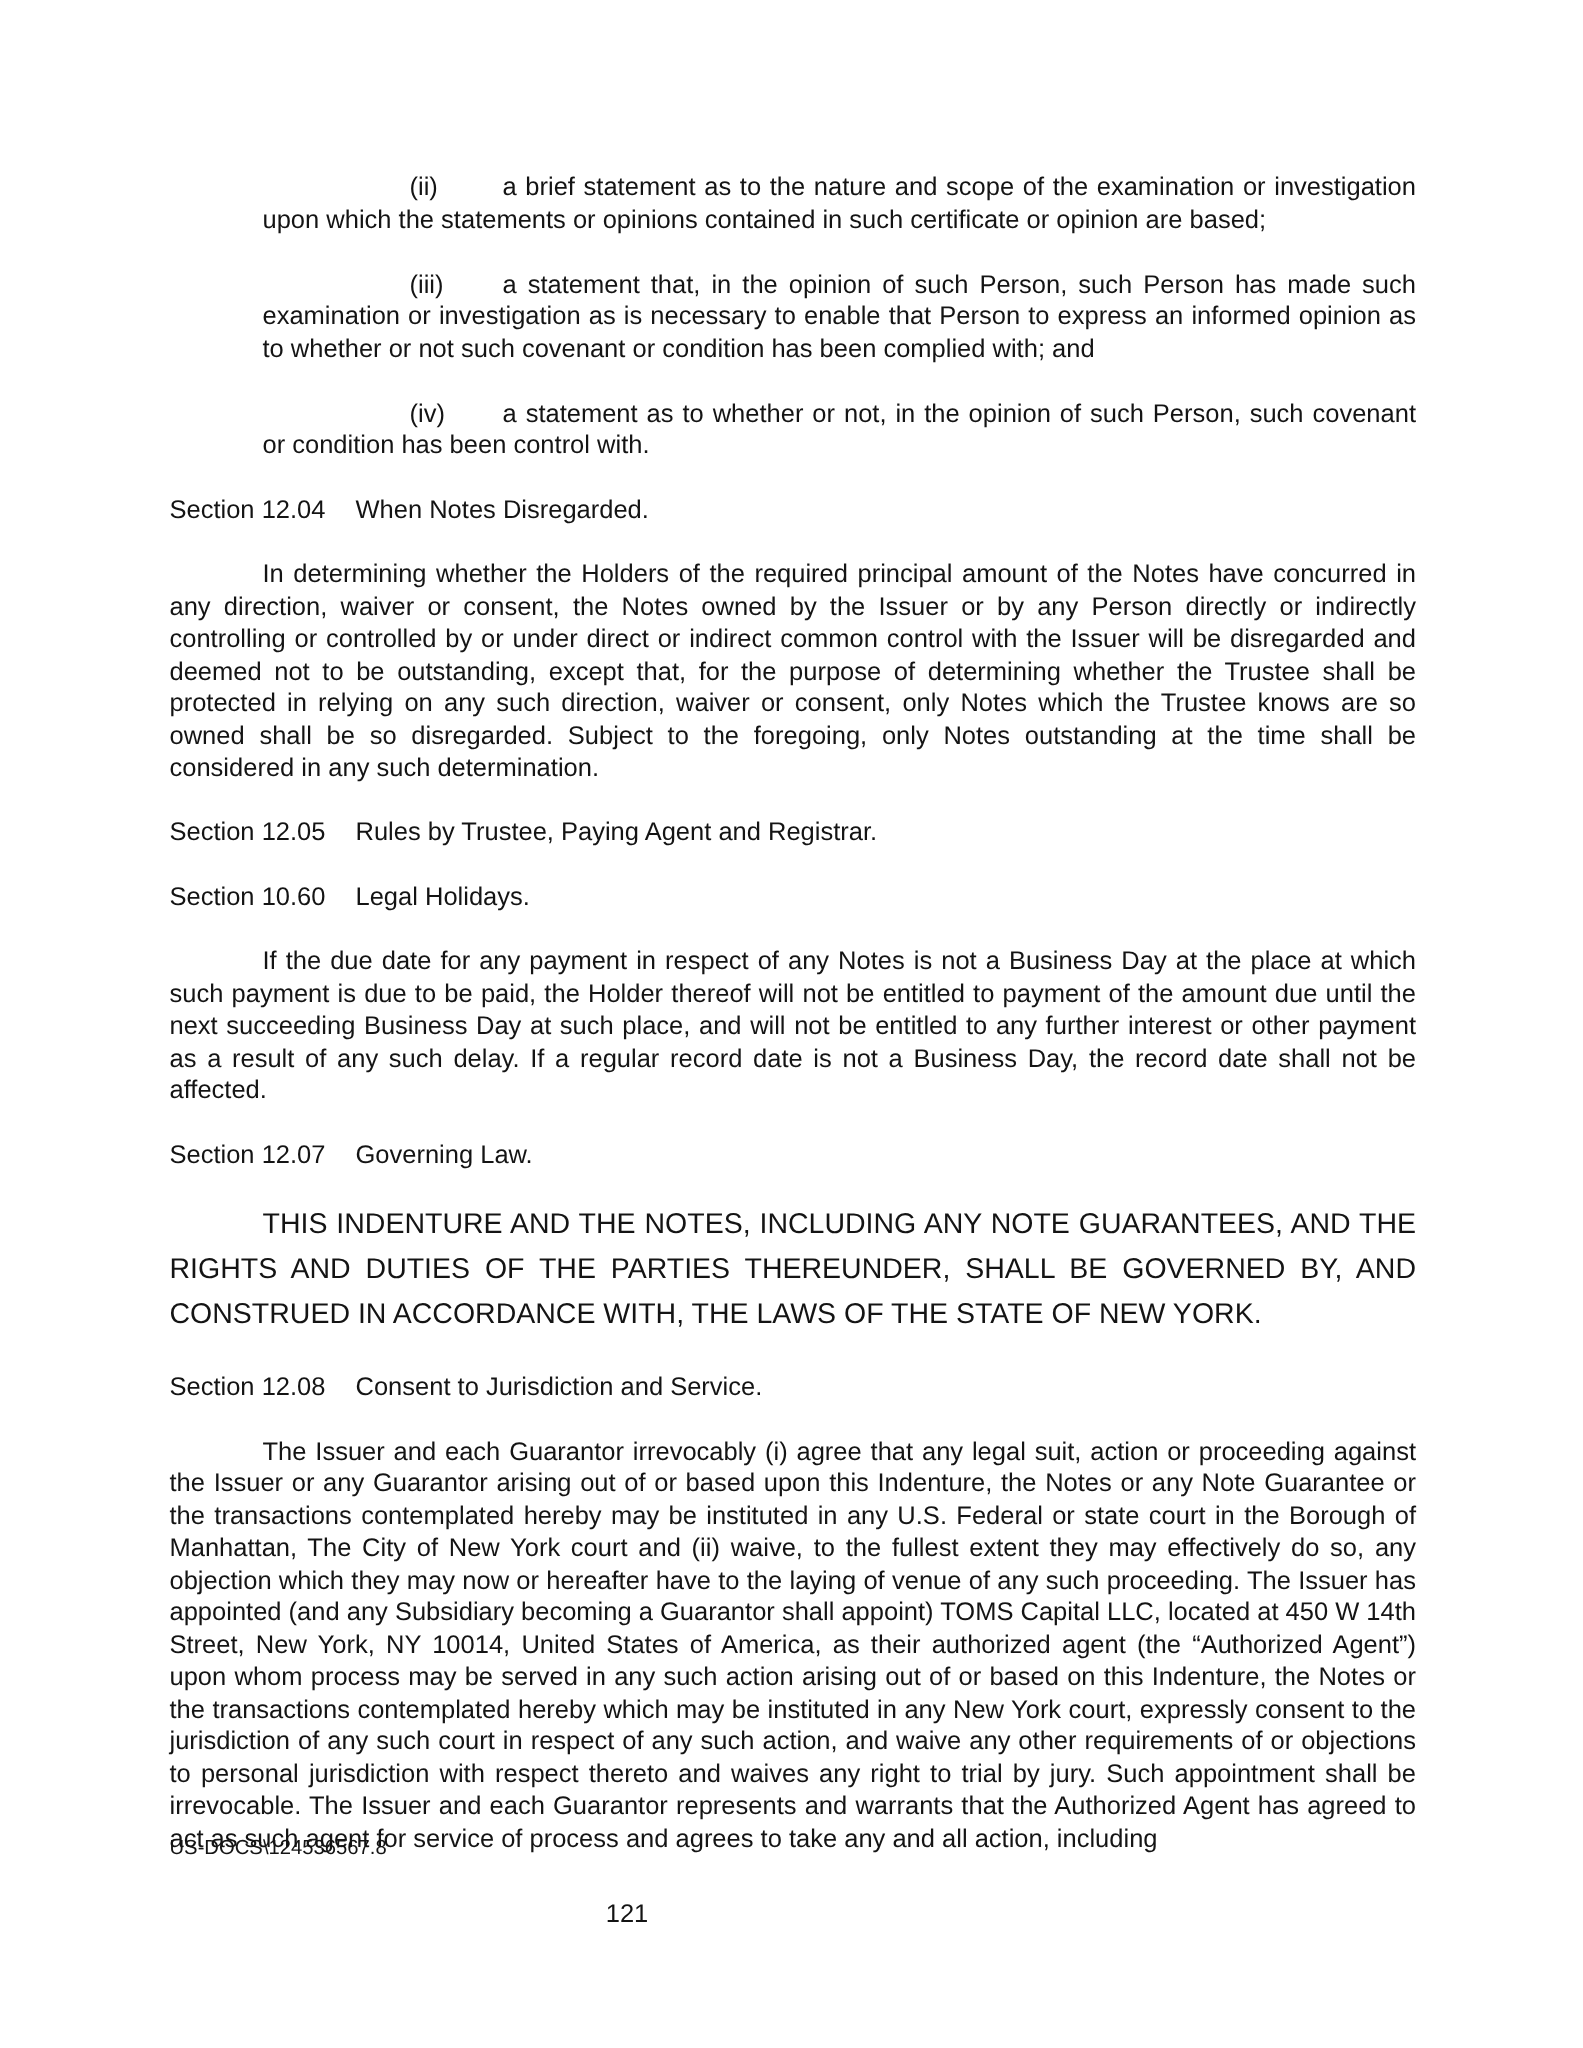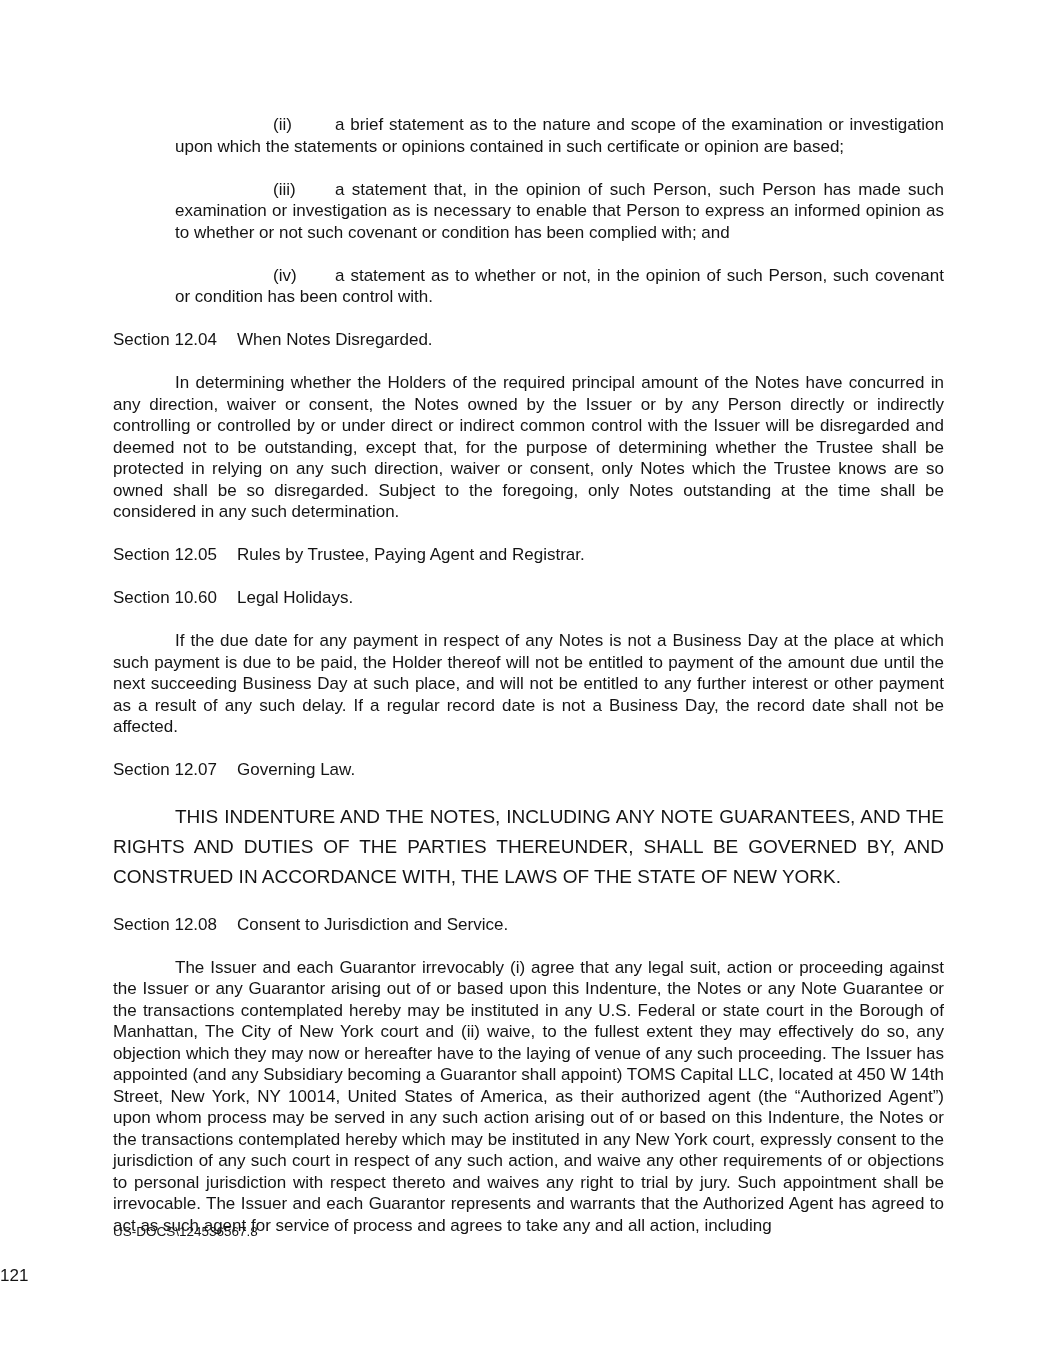--- a/index.html
+++ b/index.html
@@ -43,21 +43,21 @@
   }
   .caps-para {
     font-size: 19px;
     line-height: 30px;
   }
   .page-number {
     position: absolute;
     top: 1266px;
     left: 0;
     width: 836px;
-    text-align: left;
+    text-align: center;
     font-size: 17px;
     line-height: 20px;
   }
   .doc-id {
     position: absolute;
     left: 113px;
     top: 1224px;
     font-size: 13.5px;
     line-height: 16px;
   }

